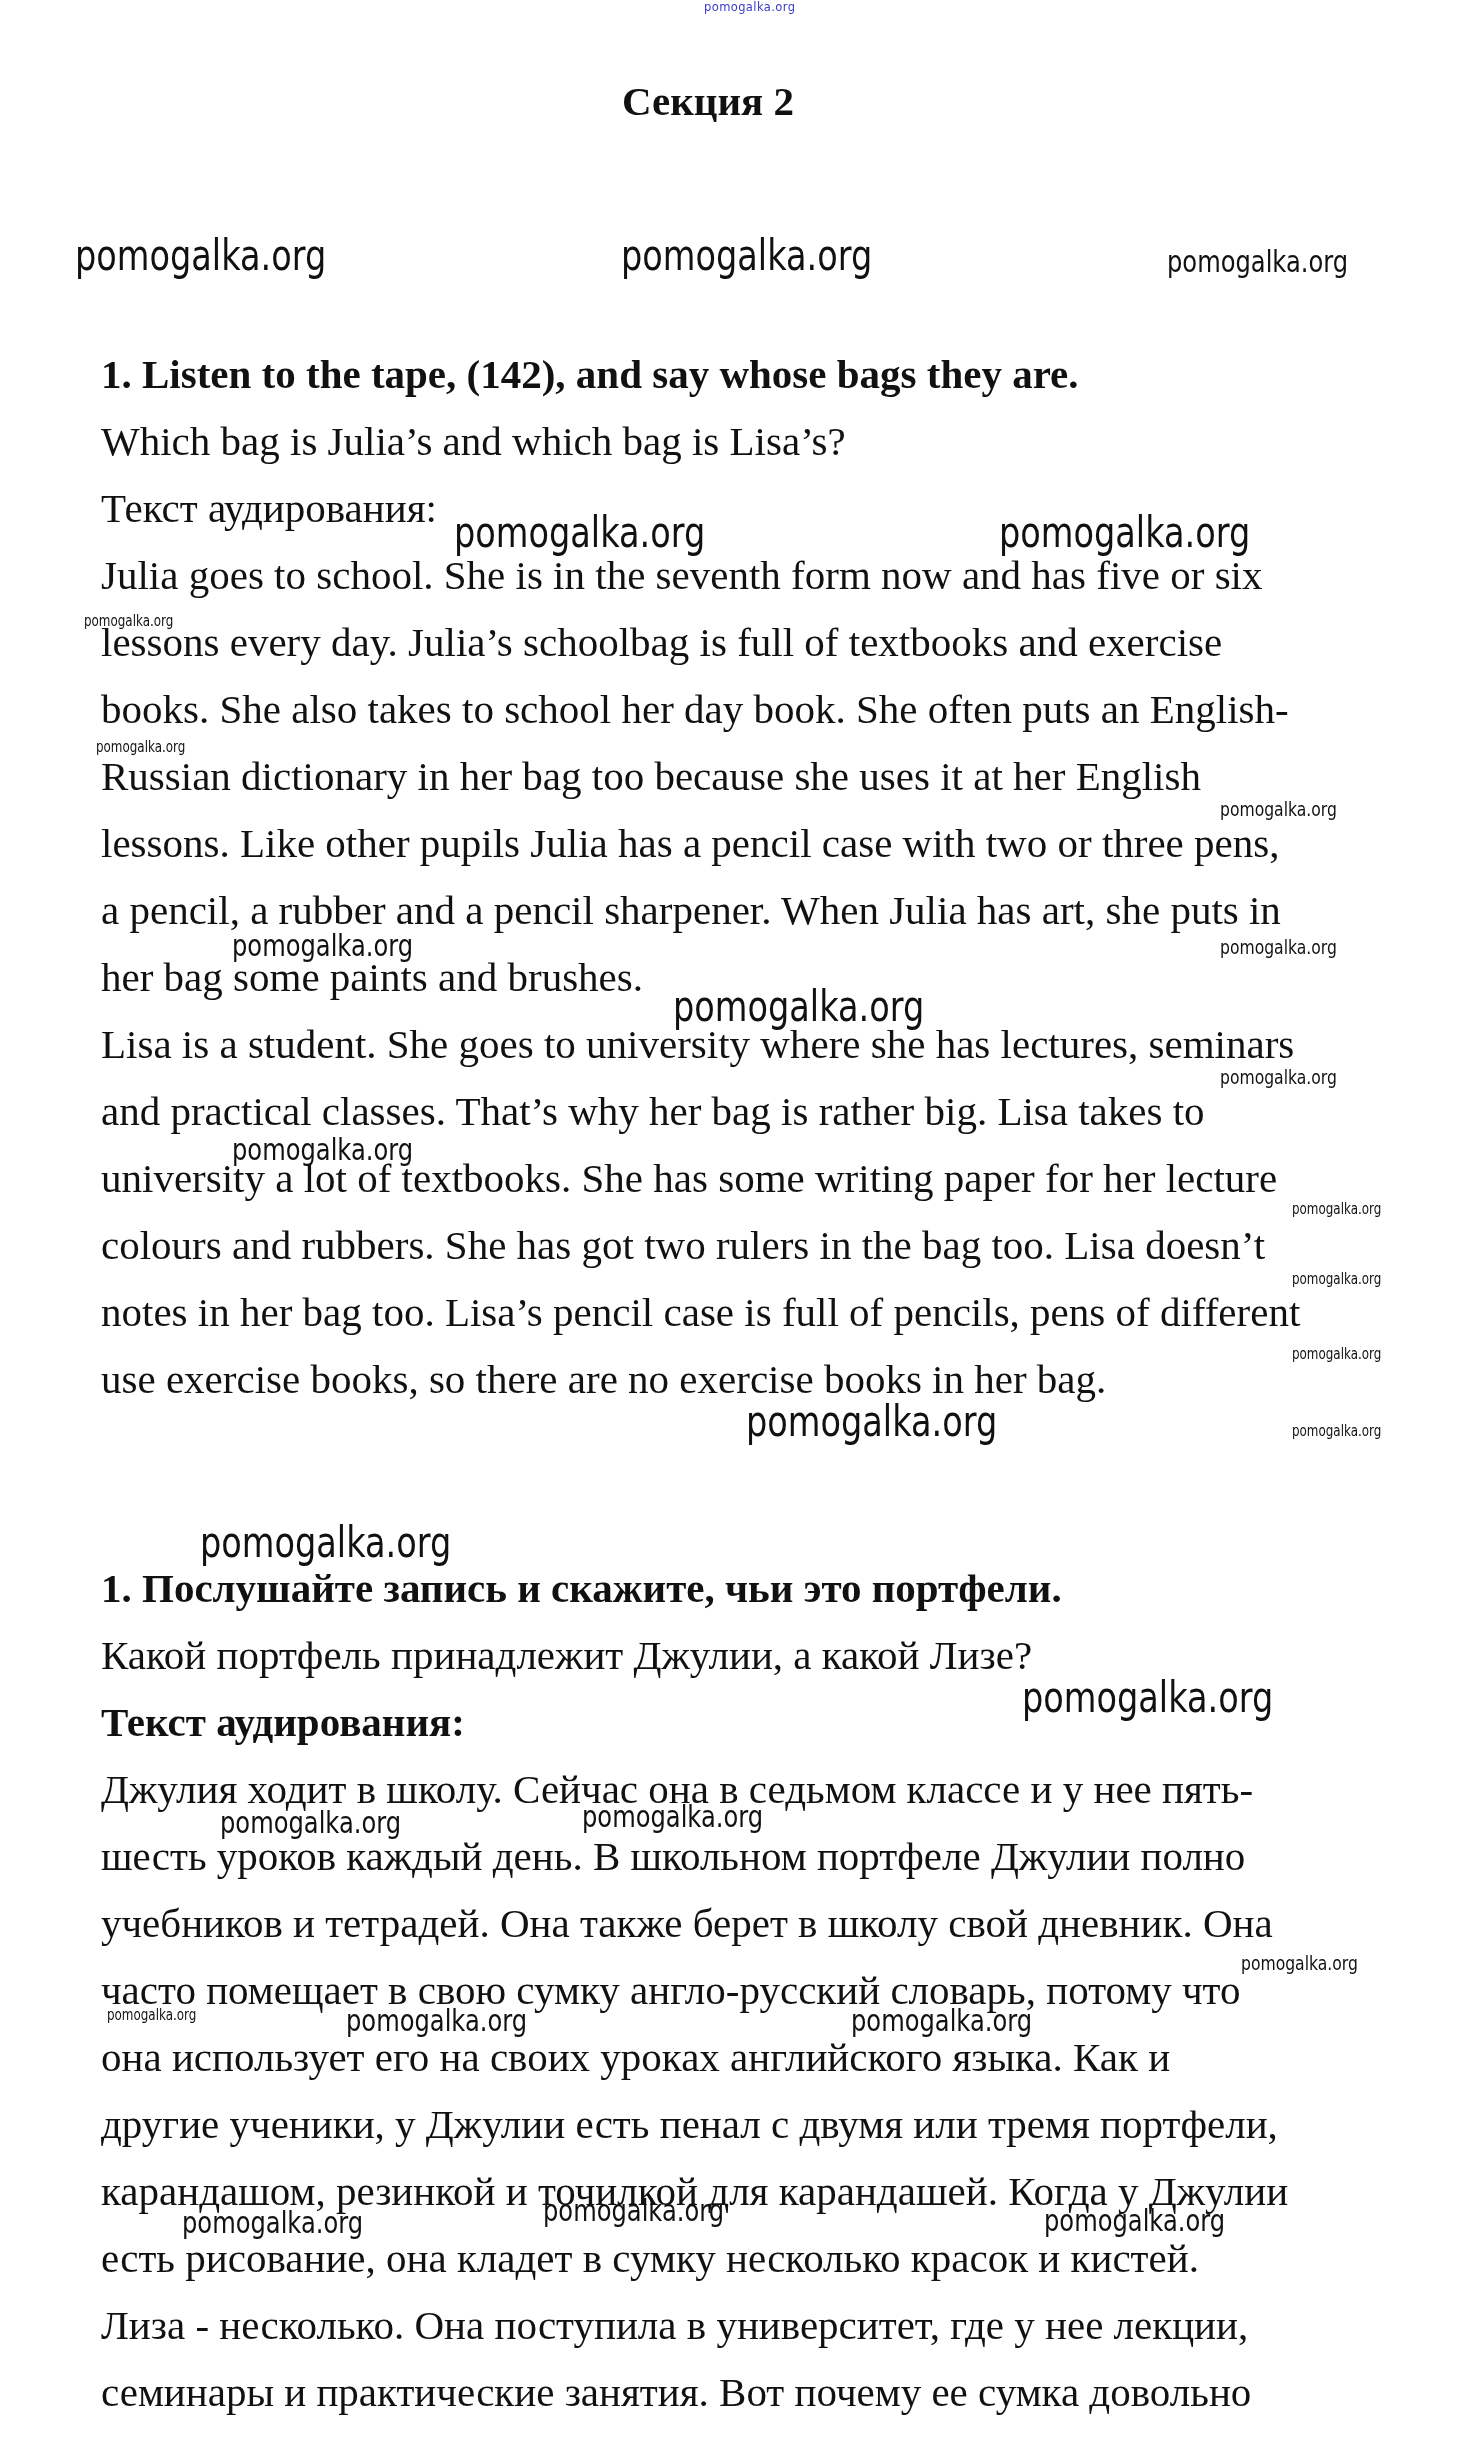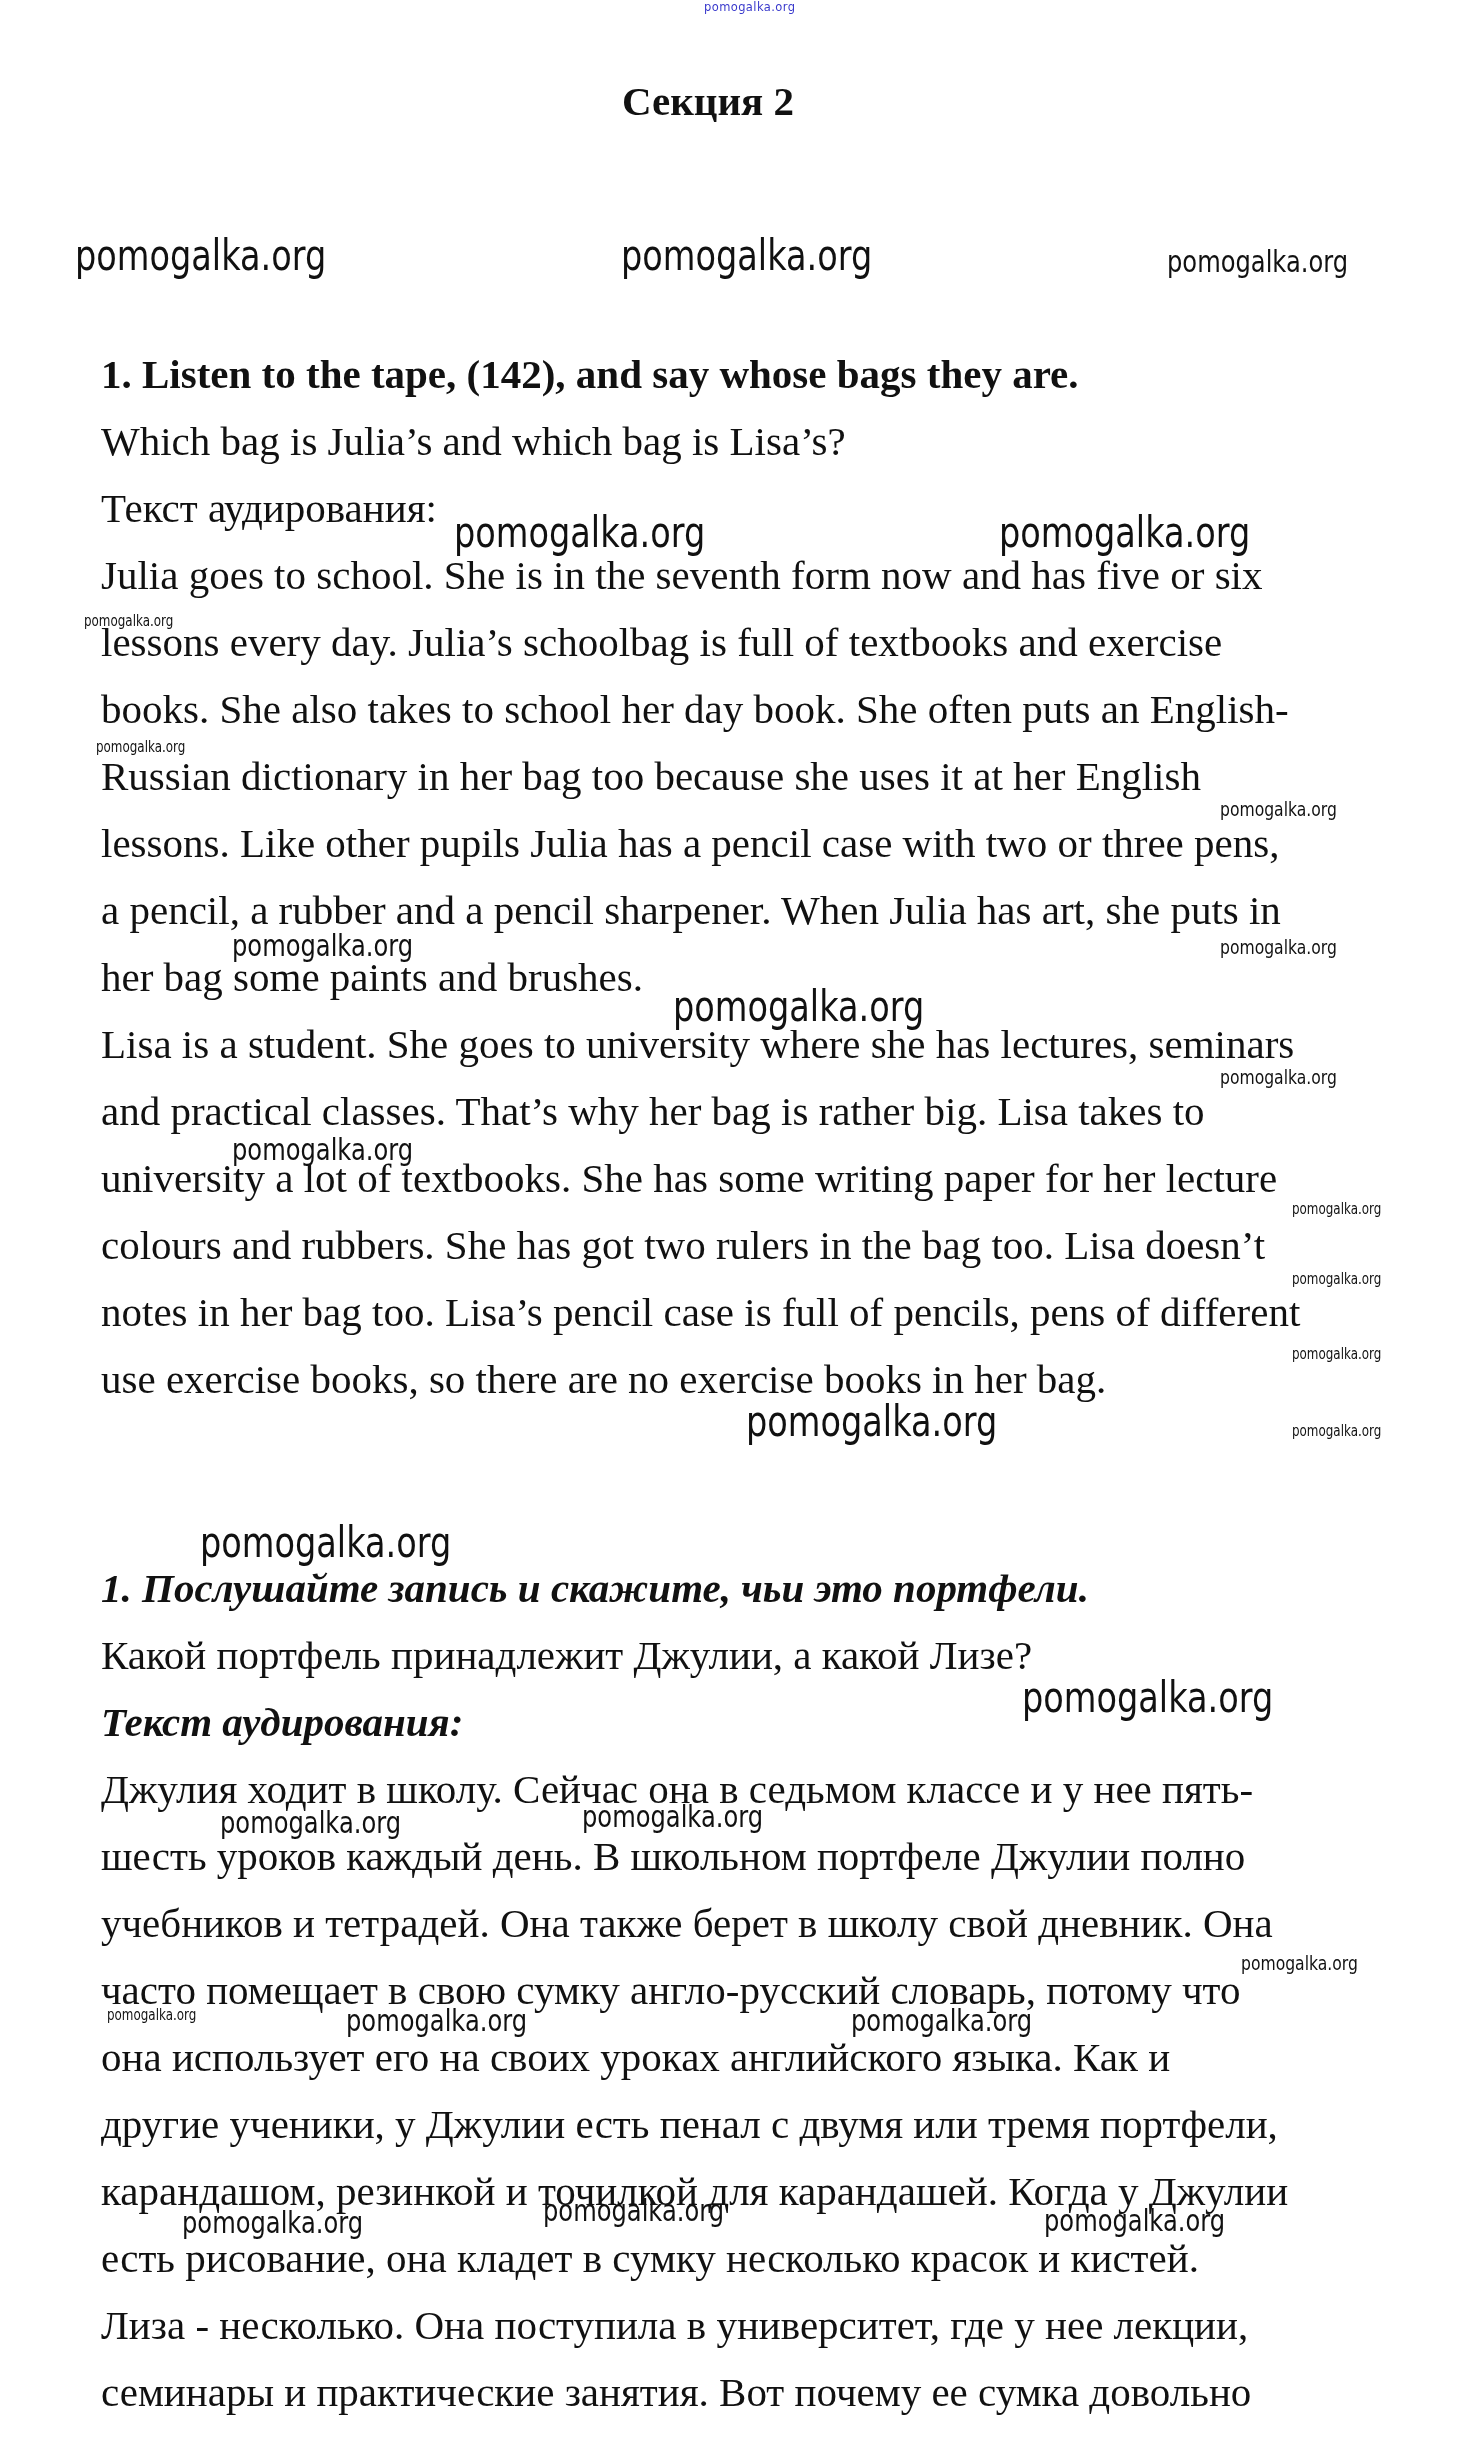--- a/index.html
+++ b/index.html
@@ -11,21 +11,21 @@
                    font-weight: bold; font-size: 41px; }
   .wm { position: absolute; font-family: "DejaVu Sans", sans-serif; color: #111; white-space: nowrap;
         transform: scaleX(0.78); transform-origin: left top; }
   .wm.l { font-size: 43px; }
   .wm.m { font-size: 31px; }
   .wm.s { font-size: 20px; }
   .wm.xs { font-size: 15.3px; }
   .block { position: absolute; left: 77px; width: 1347px; margin-left: 24px; }
   .heading { font-weight: bold; font-size: 41px; line-height: 67px; white-space: nowrap; }
   .line { font-size: 41px; line-height: 67px; white-space: nowrap; }
-  .heading-ru { font-weight: bold; font-size: 41px; line-height: 67px; white-space: nowrap; font-style: italic; }
+  .heading-ru { font-weight: bold; font-size: 41px; line-height: 67px; white-space: nowrap; }
 </style>
 </head>
 <body>
 
 <a class="top-link">pomogalka.org</a>
 
 <div class="section-title">Секция 2</div>
 
 <div class="wm l" style="left:75px;top:230px;">pomogalka.org</div>
 <div class="wm l" style="left:621px;top:230px;">pomogalka.org</div>

